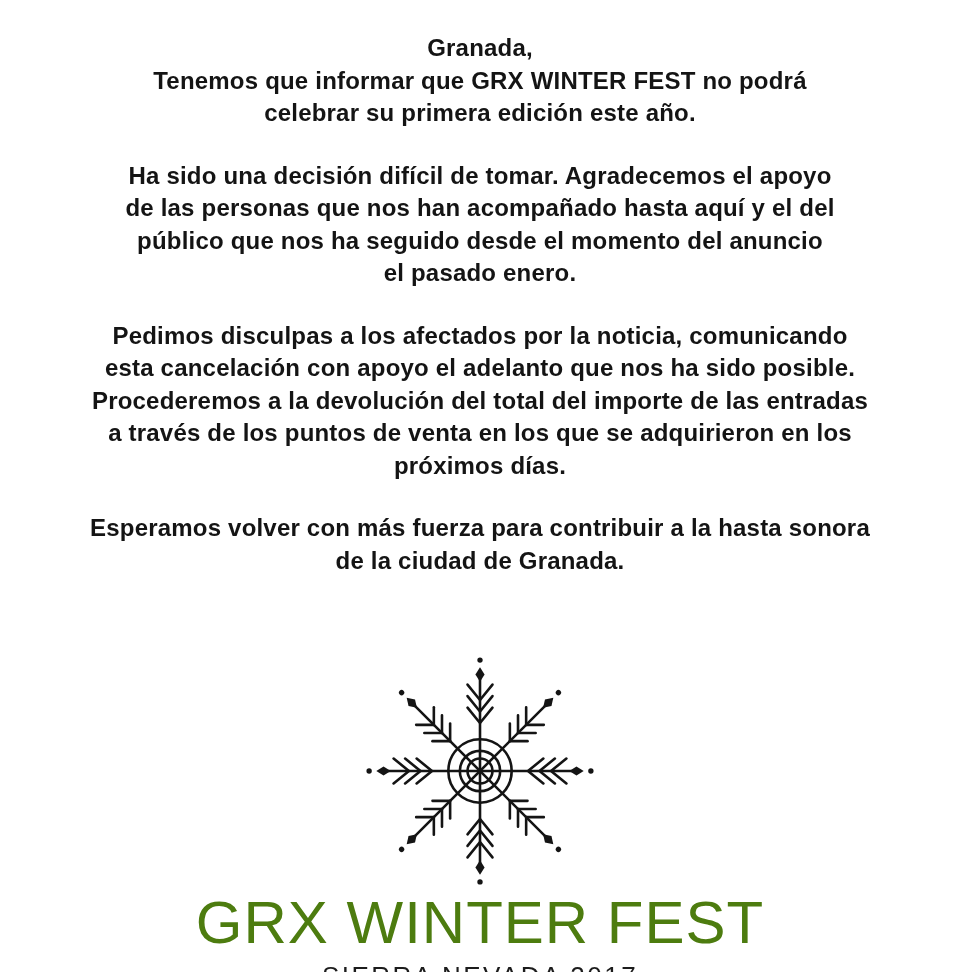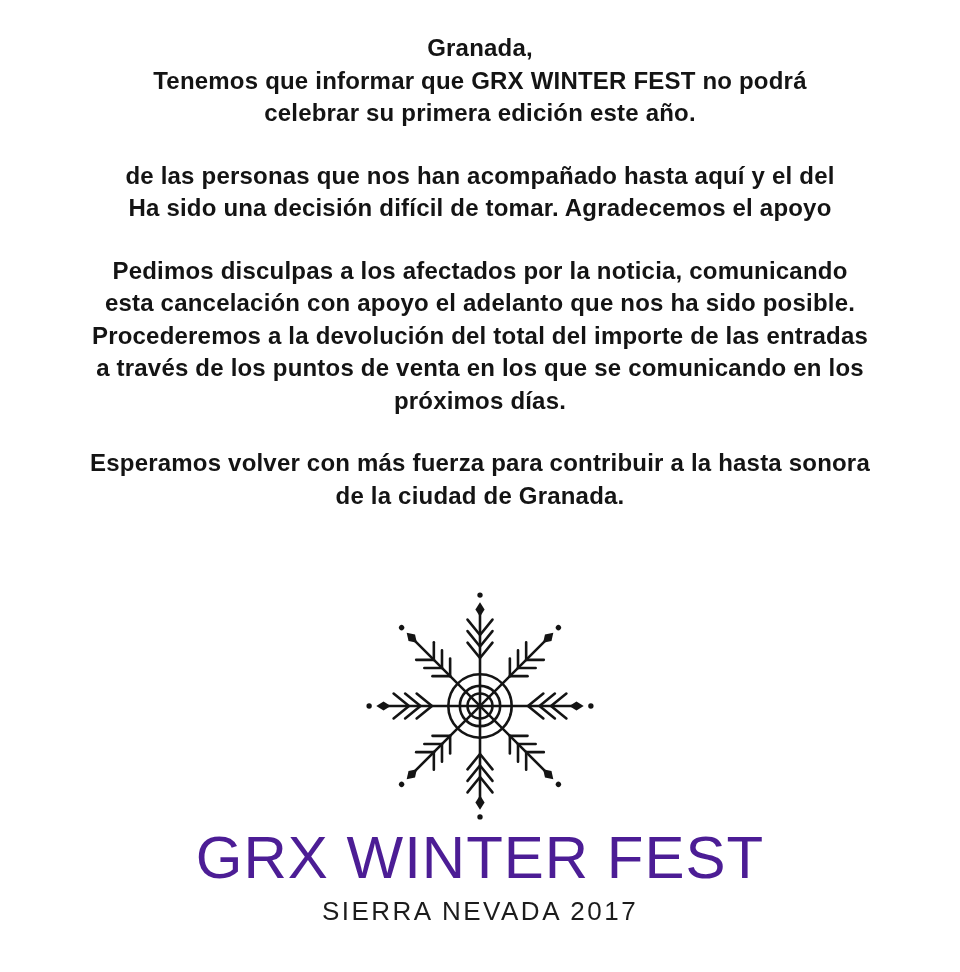--- a/index.html
+++ b/index.html
@@ -20,49 +20,51 @@
     font-size: 24px;
     line-height: 32.5px;
     letter-spacing: 0.2px;
     color: #141414;
   }
   .line { display: block; white-space: nowrap; }
   .logo { display: flex; flex-direction: column; align-items: center; }
   .snowflake-wrap { height: 240px; }
   .logo-title {
     font-size: 60px; font-weight: 300; line-height: 60px;
-    letter-spacing: 1px; color: #4c1d95;
+    letter-spacing: 1px; color: #4d7c0f;
     margin-top: 2px; white-space: nowrap;
   }
   .logo-subtitle {
     font-size: 26px; font-weight: 300; line-height: 26px;
     letter-spacing: 2.5px; color: #1c1c1c;
     margin-top: 10px; white-space: nowrap;
   }
 </style>
 </head>
 <body>
 
 <div class="poster">
 
   <div>
     <p class="para">
       <span class="line">Granada,</span>
       <span class="line">Tenemos que informar que GRX WINTER FEST no podrá</span>
       <span class="line">celebrar su primera edición este año.</span>
     </p>
     <p class="para">
+      <span class="line">Ha sido una decisión difícil de tomar. Agradecemos el apoyo</span>
       <span class="line">de las personas que nos han acompañado hasta aquí y el del</span>
-      <span class="line">Ha sido una decisión difícil de tomar. Agradecemos el apoyo</span>
+      <span class="line">público que nos ha seguido desde el momento del anuncio</span>
+      <span class="line">el pasado enero.</span>
     </p>
     <p class="para">
       <span class="line">Pedimos disculpas a los afectados por la noticia, comunicando</span>
       <span class="line">esta cancelación con apoyo el adelanto que nos ha sido posible.</span>
       <span class="line">Procederemos a la devolución del total del importe de las entradas</span>
-      <span class="line">a través de los puntos de venta en los que se comunicando en los</span>
+      <span class="line">a través de los puntos de venta en los que se adquirieron en los</span>
       <span class="line">próximos días.</span>
     </p>
     <p class="para">
       <span class="line">Esperamos volver con más fuerza para contribuir a la hasta sonora</span>
       <span class="line">de la ciudad de Granada.</span>
     </p>
   </div>
 
   <div class="logo">
     <div class="snowflake-wrap">

